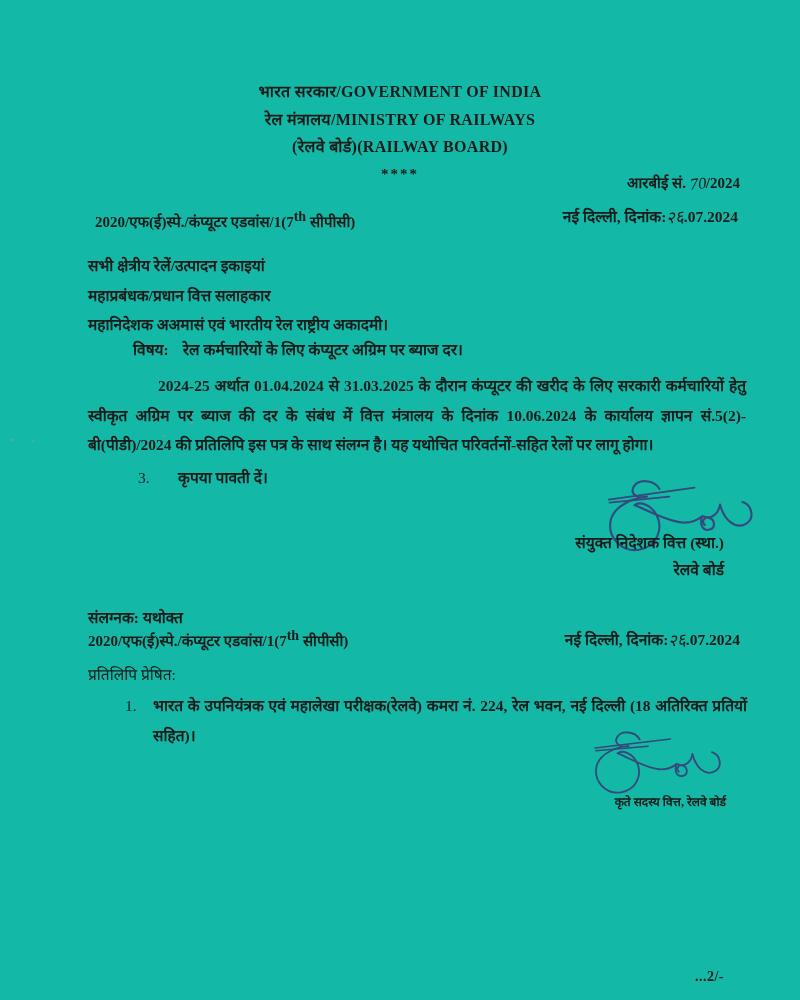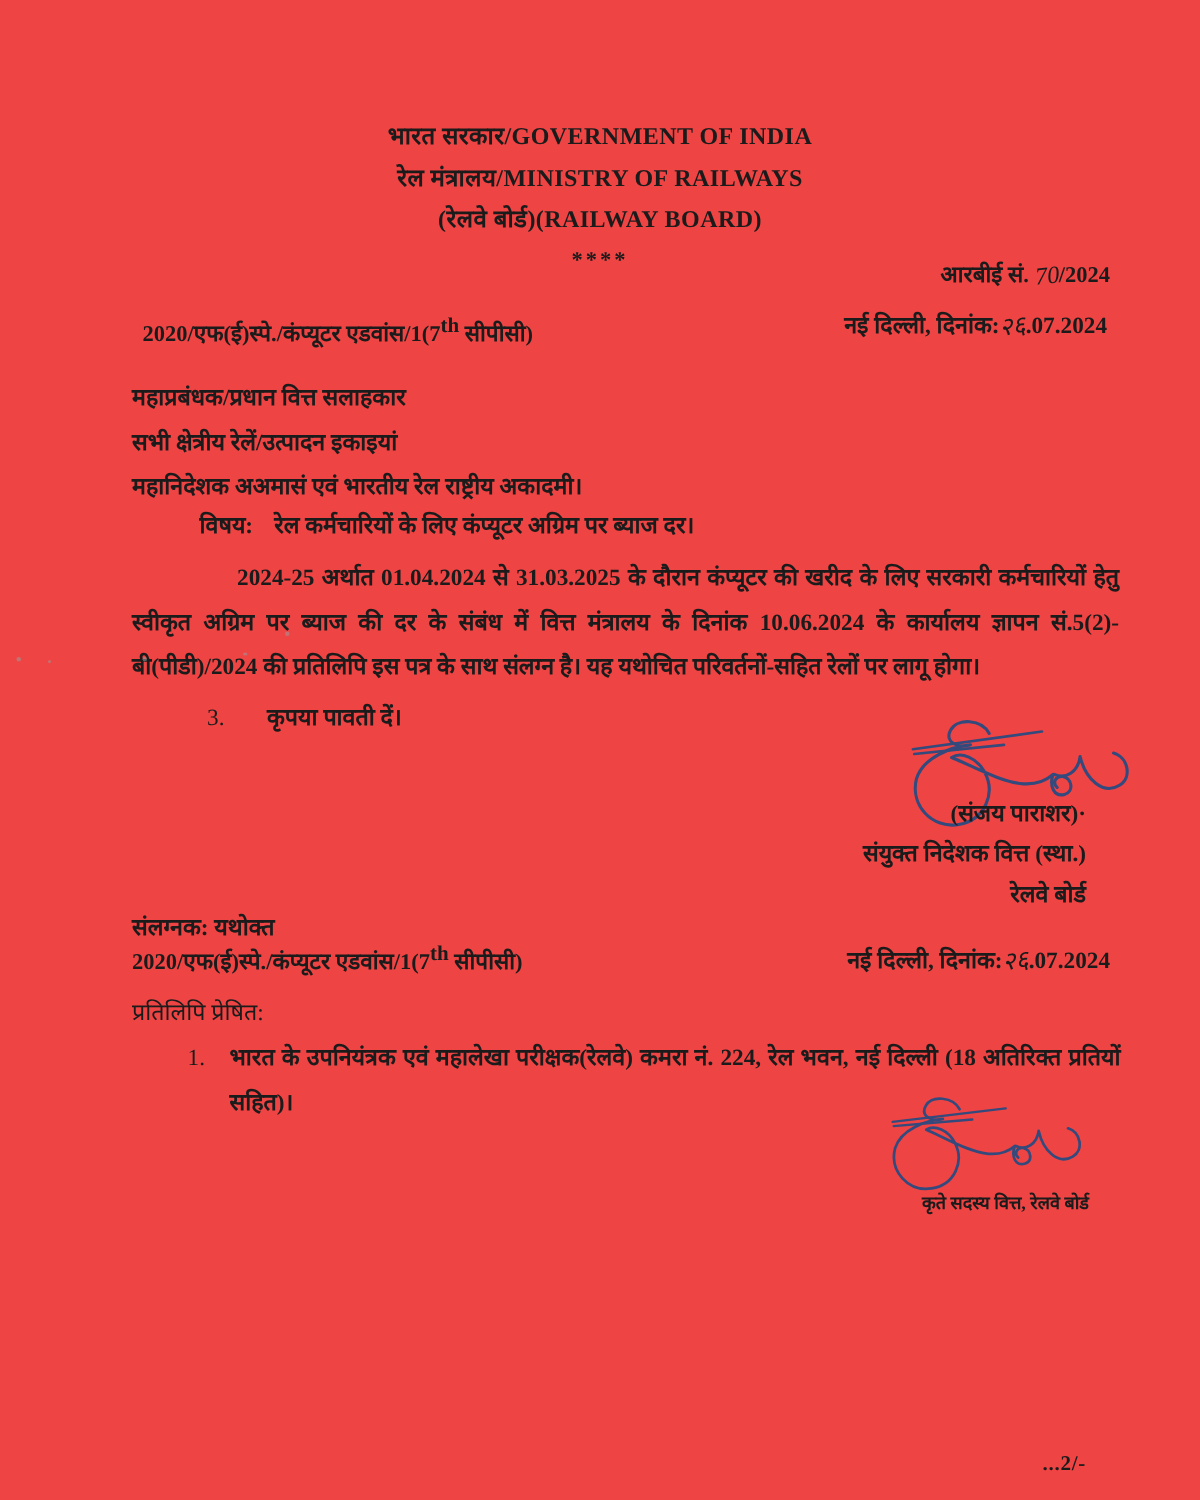--- a/index.html
+++ b/index.html
@@ -4,21 +4,21 @@
 <style>
   html,body{margin:0;padding:0;}
   body{
     width:800px;height:1000px;
     background:#e8e8e8;
     font-family:"Liberation Serif","DejaVu Serif",serif;
   }
   .page{
     position:relative;
     width:800px;height:1000px;
-    background:#ef4444;
+    background:#14b8a6;
     color:#1b1b1b;
     overflow:hidden;
   }
   .abs{position:absolute;}
 
   .doc-header{
     top:78px;left:0;width:800px;
     text-align:center;
     font-weight:bold;
     font-size:16px;
@@ -103,22 +103,22 @@
     <div class="stars">****</div>
   </div>
 
   <div class="abs ref-line"><span>आरबीई सं. </span><span class="hand">70</span><span>/2024</span></div>
 
   <div class="abs file-no-1"><span>2020/एफ(ई)स्पे./कंप्यूटर एडवांस/1(7</span><sup>th</sup><span> सीपीसी)</span></div>
 
   <div class="abs date-1"><span>नई दिल्ली, दिनांक:</span><span class="hand">२६</span><span>.07.2024</span></div>
 
   <div class="abs addressees">
+    <div>सभी क्षेत्रीय रेलें/उत्पादन इकाइयां</div>
     <div>महाप्रबंधक/प्रधान वित्त सलाहकार</div>
-    <div>सभी क्षेत्रीय रेलें/उत्पादन इकाइयां</div>
     <div>महानिदेशक अअमासं एवं भारतीय रेल राष्ट्रीय अकादमी।</div>
   </div>
 
   <div class="abs subject-line">
     <span class="lbl">विषय:</span><span>रेल कर्मचारियों के लिए कंप्यूटर अग्रिम पर ब्याज दर।</span>
   </div>
 
   <div class="abs body-para">2024-25 अर्थात 01.04.2024 से 31.03.2025 के दौरान कंप्यूटर की खरीद के लिए सरकारी कर्मचारियों हेतु स्वीकृत अग्रिम पर ब्याज की दर के संबंध में वित्त मंत्रालय के दिनांक 10.06.2024 के कार्यालय ज्ञापन सं.5(2)-बी(पीडी)/2024 की प्रतिलिपि इस पत्र के साथ संलग्न है। यह यथोचित परिवर्तनों-सहित रेलों पर लागू होगा।</div>
 
   <div class="abs para3">
@@ -126,21 +126,20 @@
   </div>
 
   <div class="abs sig1">
     <svg viewBox="0 0 200 100" fill="none" xmlns="http://www.w3.org/2000/svg">
       <path d="M78 16 C72 4 52 2 46 12 C40 22 52 28 62 25 C46 26 22 34 16 52 C10 74 28 94 50 91 C72 88 82 66 73 48 C67 36 54 30 46 35 C62 42 86 57 105 59 C116 60 124 57 130 52 C126 63 131 71 139 69 C147 67 146 56 138 54 C132 53 129 59 133 63 M131 52 C141 57 151 50 153 38 C157 57 171 71 185 63 C196 57 193 40 181 36" stroke="#34497c" stroke-width="2.6" stroke-linecap="round" stroke-linejoin="round"></path>
       <path d="M14 27 L122 16 M15 31 L90 26" stroke="#34497c" stroke-width="2.2" stroke-linecap="round"></path>
     </svg>
   </div>
 
   <div class="abs signatory">
-    <div>(संजय पाराशर)·</div>
     <div>संयुक्त निदेशक वित्त (स्था.)</div>
     <div>रेलवे बोर्ड</div>
   </div>
 
   <div class="abs enclosure">संलग्नक: यथोक्त</div>
   <div class="abs file-no-2"><span>2020/एफ(ई)स्पे./कंप्यूटर एडवांस/1(7</span><sup>th</sup><span> सीपीसी)</span></div>
 
   <div class="abs date-2"><span>नई दिल्ली, दिनांक:</span><span class="hand">२६</span><span>.07.2024</span></div>
 
   <div class="abs copy-label">प्रतिलिपि प्रेषित:</div>

